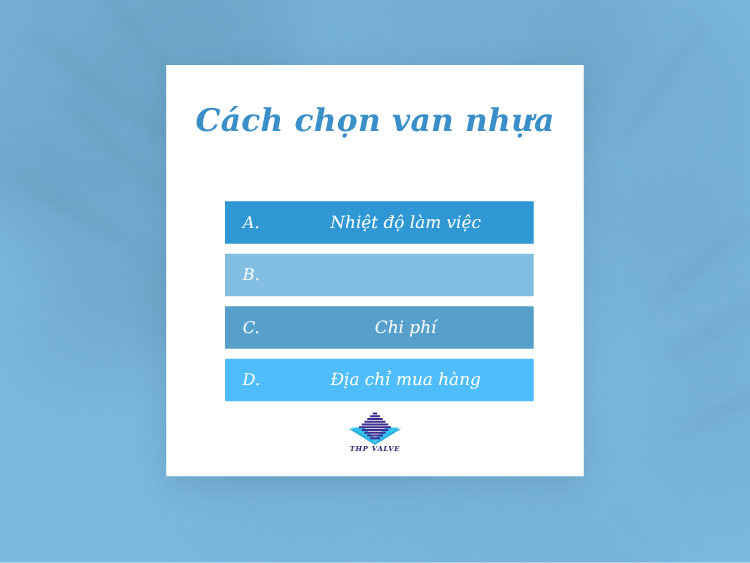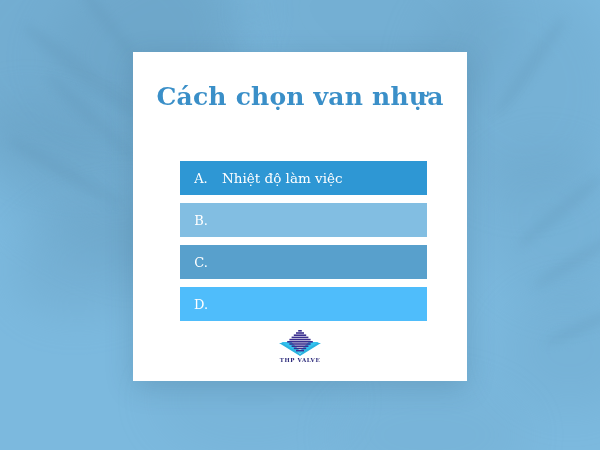--- a/index.html
+++ b/index.html
@@ -12,20 +12,21 @@
     overflow: hidden;
     font-family: "Liberation Serif", serif;
   }
 
   #stage {
     position: relative;
     width: 600px;
     height: 450px;
     background: #7cb9de;
     overflow: hidden;
+    font-style: italic;
   }
 
   
   .shadow-layer {
     position: absolute;
     inset: 0;
     pointer-events: none;
   }
   .blob {
     position: absolute;
@@ -112,21 +113,21 @@
     font-size: 13.5px;
   }
   .opt-letter {
     width: 42px;
     text-align: center;
     flex: 0 0 42px;
     font-size: 13px;
   }
   .opt-text {
     flex: 1 1 auto;
-    text-align: left;
+    text-align: center;
   }
 
   
   #logo-wrap {
     position: absolute;
     left: 0;
     right: 0;
     top: 276px;
     display: flex;
     flex-direction: column;
@@ -178,23 +179,25 @@
     <ul id="options">
       <li class="option" style="background: rgb(46, 151, 212);">
         <span class="opt-letter">A.</span>
         <span class="opt-text">Nhiệt độ làm việc</span>
       </li>
       <li class="option" style="background: rgb(130, 190, 226);">
         <span class="opt-letter">B.</span>
       </li>
       <li class="option" style="background: rgb(88, 160, 204);">
         <span class="opt-letter">C.</span>
+        <span class="opt-text">Chi phí</span>
       </li>
       <li class="option" style="background: rgb(79, 189, 251);">
         <span class="opt-letter">D.</span>
+        <span class="opt-text">Địa chỉ mua hàng</span>
       </li>
     </ul>
 
     <div id="logo-wrap">
       <svg id="logo-mark" width="46" height="29" viewBox="0 0 46 29">
 
         <path d="M2 15 L13 15 L23 26 L33 15 L44 15 L23 28 Z" fill="#2bb3e0"></path>
         <path d="M4 14 L14.5 14 L23 23 L31.5 14 L42 14 L23 25.5 Z" fill="#34c2ef"></path>
 
         <g fill="#3b2f8f">

